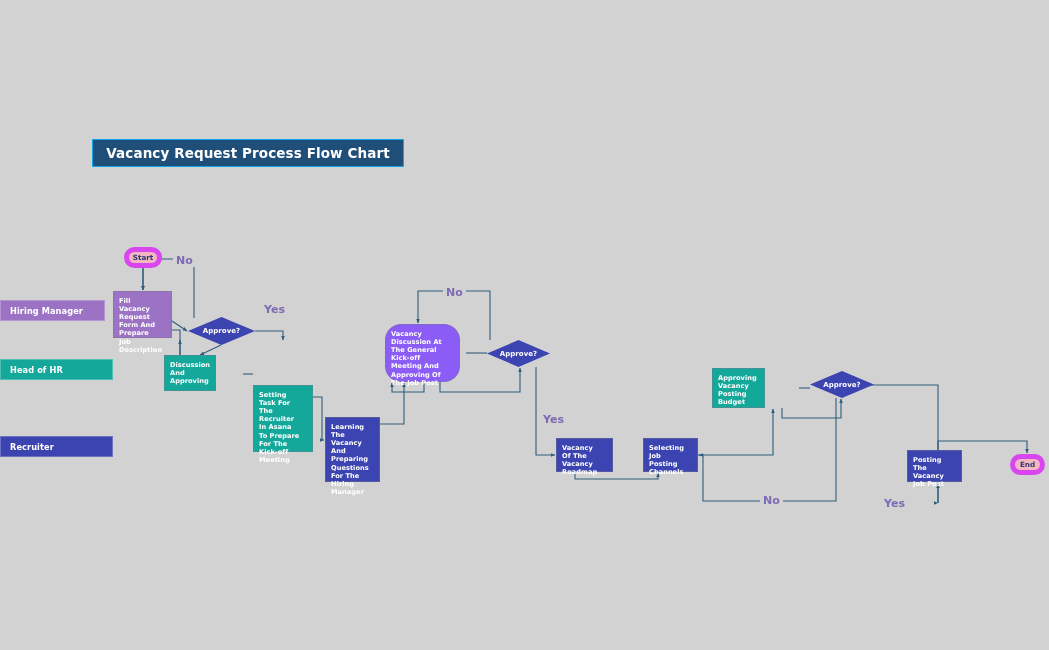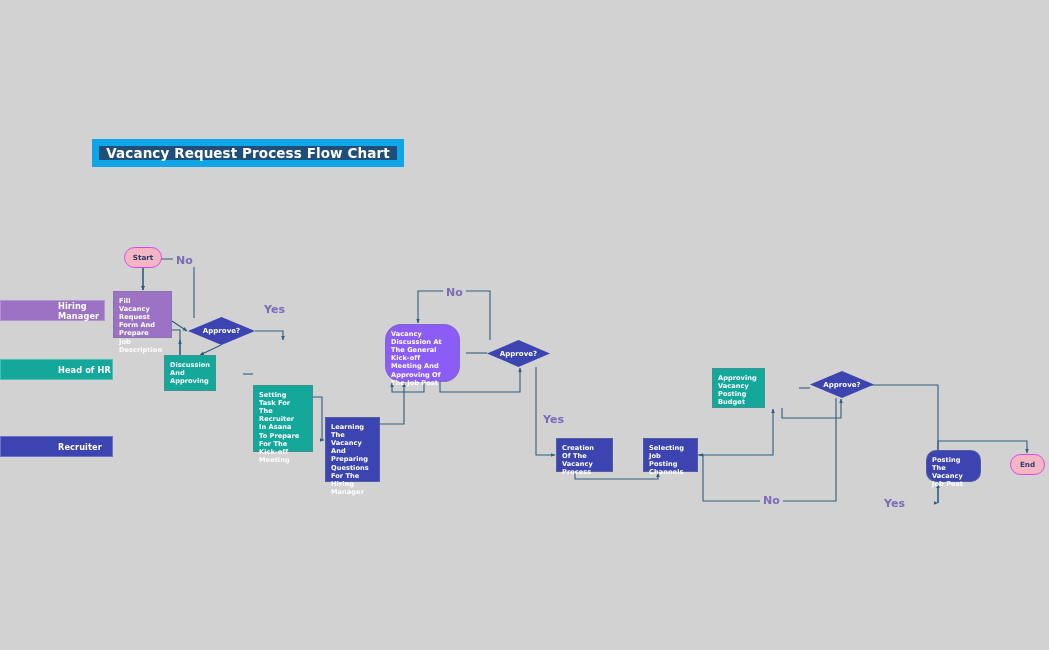--- a/index.html
+++ b/index.html
@@ -27,40 +27,39 @@
     height: 650px;
     pointer-events: none;
   }
   .title-bar {
     position: absolute;
     left: 92px;
     top: 139px;
     width: 312px;
     height: 28px;
     background: #1f4e79;
-    border: 7px solid #0ea5e9;
+    border: 1px solid #0ea5e9;
     display: flex;
     align-items: center;
     justify-content: center;
     box-sizing: border-box;
   }
   .title-bar span {
     color: #ffffff;
     font-size: 13.5px;
     font-weight: bold;
     letter-spacing: 0.1px;
   }
   .lane {
     position: absolute;
     height: 21px;
     display: flex;
     align-items: center;
     box-sizing: border-box;
     border: 1px solid rgba(255,255,255,0.25);
-    padding-left: 48px;
   }
   .lane span {
     color: #ffffff;
     font-size: 8.2px;
     font-weight: bold;
     padding-left: 9px;
     letter-spacing: 0.1px;
   }
   .node {
     position: absolute;
@@ -72,21 +71,21 @@
     color: #ffffff;
     font-size: 6.6px;
     font-weight: bold;
     line-height: 1.23;
     padding: 5px 12px 4px 5px;
     letter-spacing: 0.05px;
   }
   .terminal {
     position: absolute;
     background: #f4b6c2;
-    border: 1px solid #d946ef;
+    border: 5px solid #d946ef;
     border-radius: 11px;
     display: flex;
     align-items: center;
     justify-content: center;
     box-sizing: border-box;
   }
   .terminal span {
     color: #2b3a6b;
     font-size: 7.2px;
     font-weight: bold;
@@ -218,32 +217,32 @@
 
   <div class="node" style="left:325px; top:417px; width:55px; height:65px; background:#3b44b0;">
     <span class="lbl">Learning The Vacancy And Preparing Questions For The Hiring Manager</span>
   </div>
 
   <div class="node" style="left:385px; top:324px; width:75px; height:58px; background:#8b5cf6;border-radius:16px;">
     <span class="lbl">Vacancy Discussion At The General Kick-off Meeting And Approving Of The Job Post</span>
   </div>
 
   <div class="node" style="left:556px; top:438px; width:57px; height:34px; background:#3b44b0;">
-    <span class="lbl">Creation Of The Vacancy Process</span>
+    <span class="lbl">Vacancy Of The Vacancy Roadmap</span>
   </div>
 
   <div class="node" style="left:643px; top:438px; width:55px; height:34px; background:#3b44b0;">
     <span class="lbl">Selecting Job Posting Channels</span>
   </div>
 
   <div class="node" style="left:712px; top:368px; width:53px; height:40px; background:#14a89a;">
     <span class="lbl">Approving Vacancy Posting Budget</span>
   </div>
 
-  <div class="node" style="left:926px; top:450px; width:55px; height:32px; background:#3b44b0;border-radius:10px;">
+  <div class="node" style="left:907px; top:450px; width:55px; height:32px; background:#3b44b0;">
     <span class="lbl">Posting The Vacancy Job Post</span>
   </div>
 
   <div class="diamond" style="left:188px; top:317px; width:67px; height:28px;">
     <svg class="dshape" viewBox="0 0 67 28" preserveAspectRatio="none" xmlns="http://www.w3.org/2000/svg">
       <polygon points="33.5,0 67,14 33.5,28 0,14" fill="#3b44b0"></polygon>
     </svg>
     <div class="dlabel">Approve?</div>
   </div>
 

